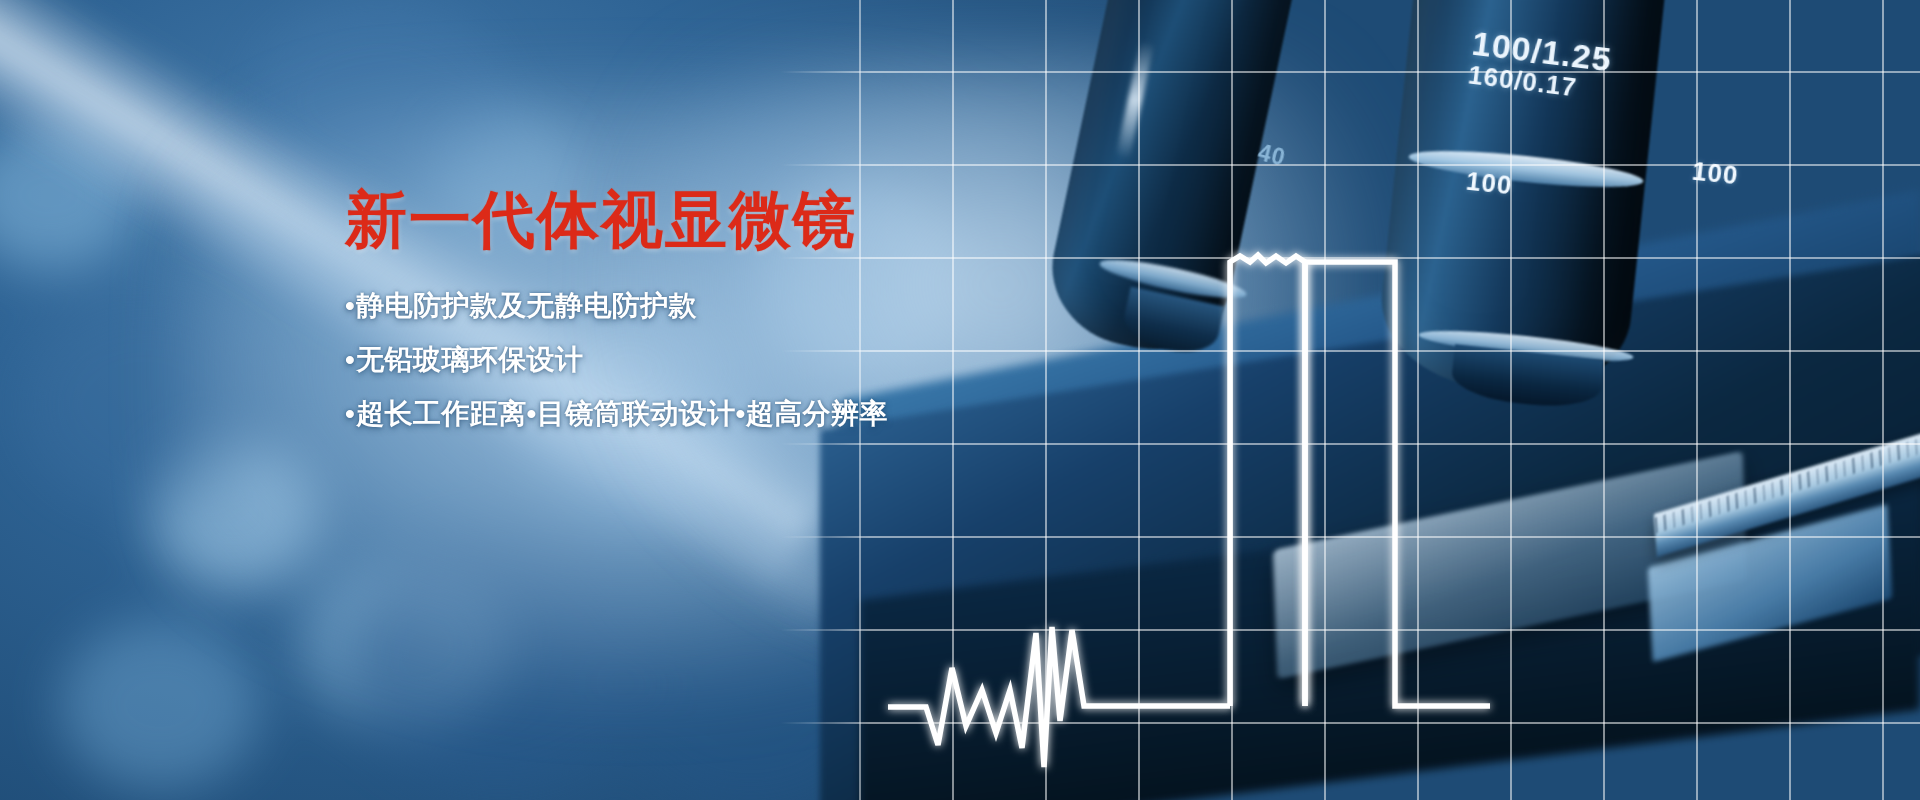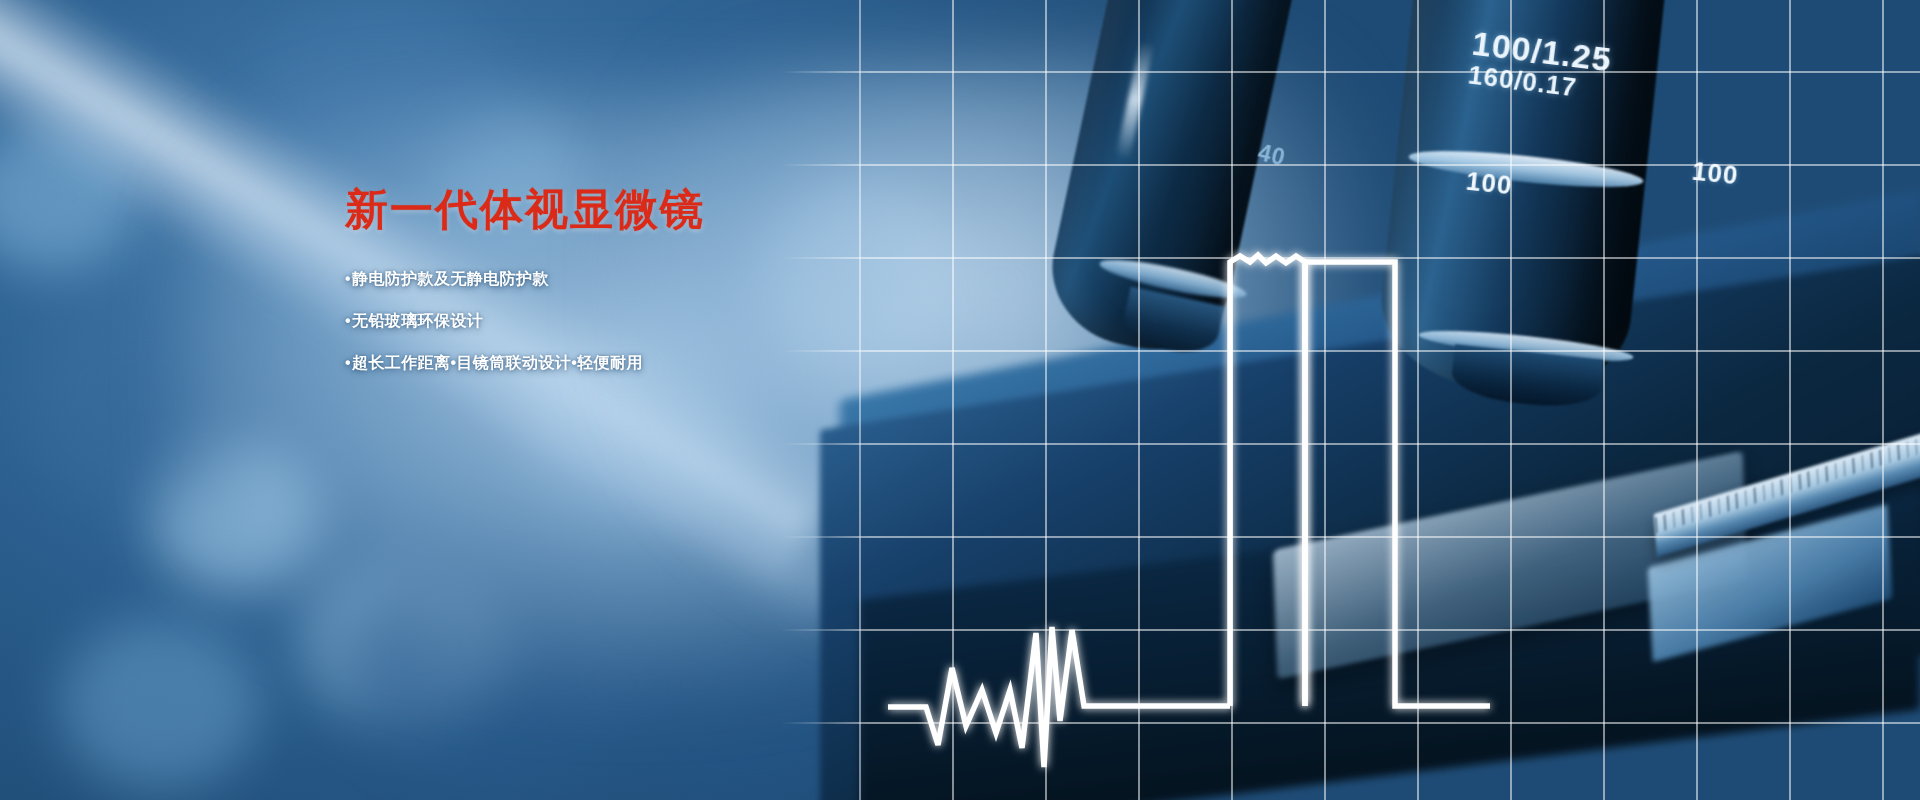--- a/index.html
+++ b/index.html
@@ -179,28 +179,28 @@
     pointer-events:none;
   }
 
   
   #overlay-svg { position:absolute; left:0; top:0; width:1920px; height:800px; pointer-events:none; }
 
   
   #copy { position:absolute; left:345px; top:186px; width:620px; }
 
   #headline {
-    color:#dc2a18; font-size:43px; font-weight:700; line-height:1.1;
+    color:#dc2a18; font-size:62px; font-weight:700; line-height:1.1;
     letter-spacing:2px; white-space:nowrap;
     text-shadow:0 2px 5px rgba(255,255,255,.35), 0 0 2px rgba(120,20,10,.35);
   }
 
   #features { list-style:none; margin-top:38px; }
   #features li {
-    color:#ffffff; font-size:16px; font-weight:700; line-height:1;
+    color:#ffffff; font-size:28px; font-weight:700; line-height:1;
     margin-bottom:26px; white-space:nowrap; letter-spacing:.4px;
     text-shadow:0 2px 6px rgba(18,56,92,.55), 0 0 3px rgba(30,70,110,.5);
   }
   #features li.latin { font-size:25px; letter-spacing:.2px; }
   .bullet-dot { margin-right:1px; }
 </style>
 </head>
 <body>
 
 <div id="banner">
@@ -281,18 +281,18 @@
     <h1 id="headline">新一代体视显微镜</h1>
 
     <ul id="features">
       <li>
         <span class="bullet-dot">•</span><span>静电防护款及无静电防护款</span>
       </li>
       <li>
         <span class="bullet-dot">•</span><span>无铅玻璃环保设计</span>
       </li>
       <li>
-        <span class="bullet-dot">•</span><span>超长工作距离•目镜筒联动设计•轻便耐用</span>
+        <span class="bullet-dot">•</span><span>超长工作距离•目镜筒联动设计•超高分辨率</span>
       </li>
     </ul>
   </div>
 
 </div>
 
 </body></html>

